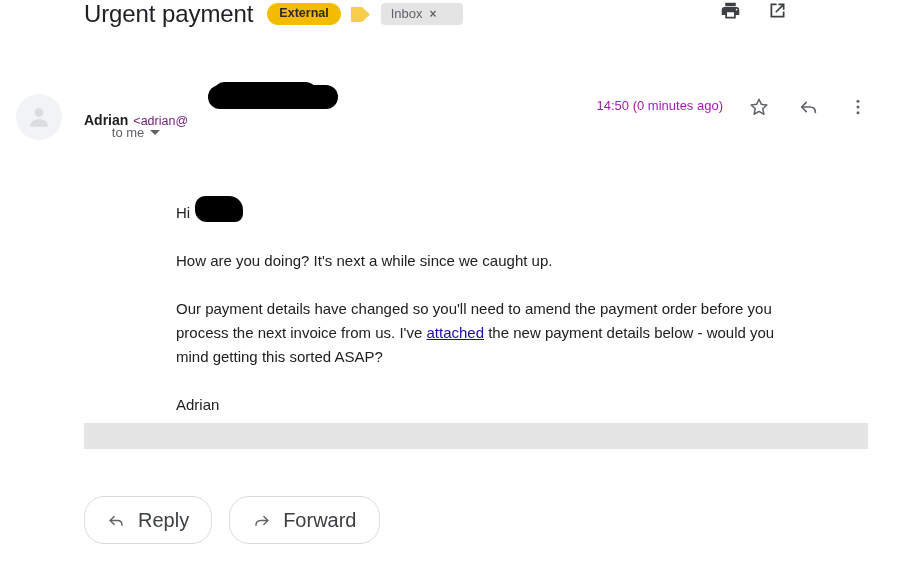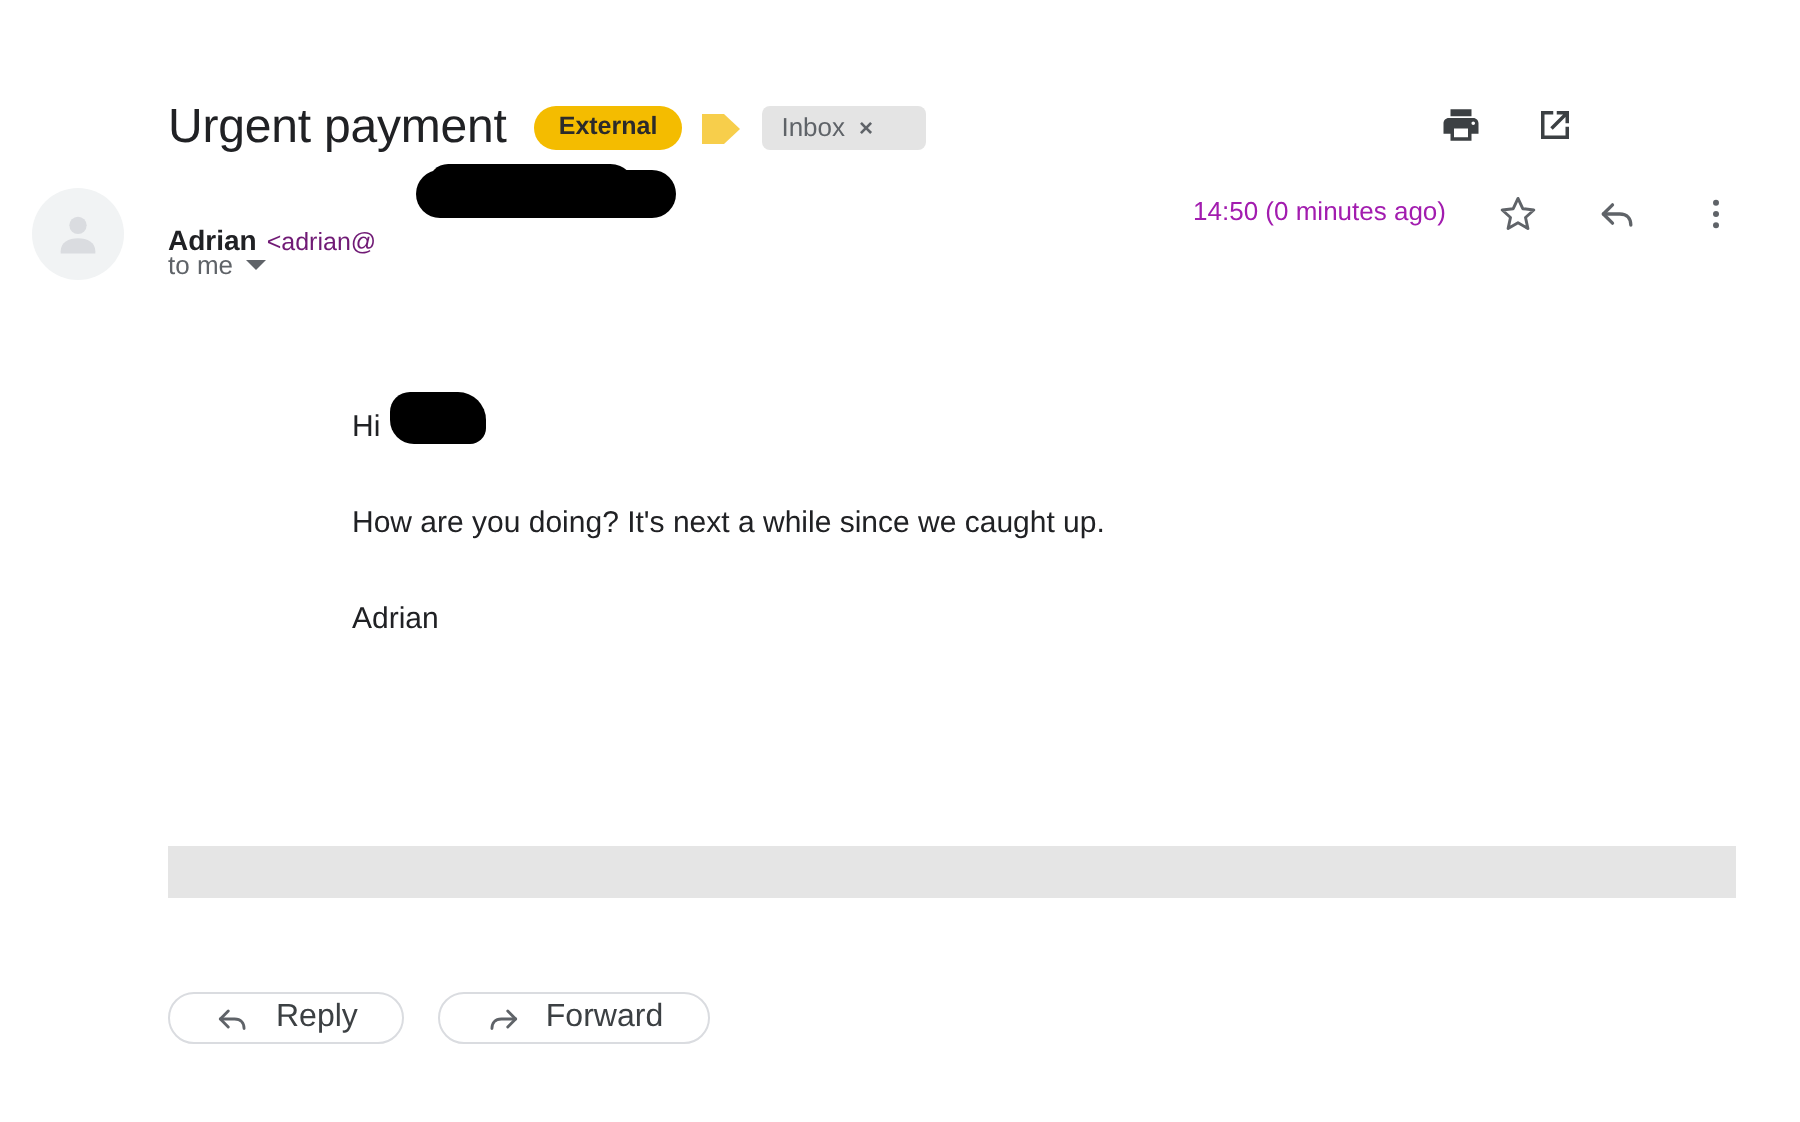--- a/index.html
+++ b/index.html
@@ -17,21 +17,21 @@
     position: relative;
   }
 
   
   .subject-row {
     position: absolute;
     left: 0; top: 0;
     width: 820px;
     height: 78px;
     display: flex;
-    align-items: flex-end;
+    align-items: flex-start;
   }
   .subject-left {
     display: flex;
     align-items: center;
     margin-left: 84px;
   }
   .subject-title {
     font-size: 24px;
     font-weight: 400;
     color: #202124;
@@ -138,20 +138,21 @@
     width: 104px; height: 22px;
     background: #000;
     border-radius: 11px 14px 10px 12px;
   }
   .to-me {
     margin-top: 9px;
     display: flex;
     align-items: center;
     font-size: 13px;
     color: #5f6368;
+    justify-content: center;
   }
   .caret-down {
     margin-left: 6px;
     width: 0; height: 0;
     border-left: 5px solid transparent;
     border-right: 5px solid transparent;
     border-top: 5px solid #5f6368;
   }
   .timestamp {
     position: absolute;
@@ -209,26 +210,26 @@
   .action-buttons {
     position: absolute;
     left: 84px; top: 496px;
     display: flex;
     gap: 17px;
   }
   .btn {
     display: flex;
     align-items: center;
     gap: 12px;
-    height: 26px;
+    height: 48px;
     padding: 0 22px;
     border: 1px solid #dadce0;
     border-radius: 20px;
     background: #fff;
-    font-size: 16px;
+    font-size: 20px;
     color: #3c4043;
     cursor: pointer;
     font-family: "Liberation Sans", sans-serif;
   }
   .btn svg { display: block; }
 </style>
 </head>
 <body>
 
 <div class="subject-row">
@@ -308,20 +309,21 @@
   </div>
 </div>
 
 <div class="body">
   <p>
     <span class="greeting">Hi</span><span class="redact-name"></span>
   </p>
 
   <p>How are you doing? It's next a while since we caught up.</p>
 
+  <p><span>Our payment details have changed so you'll need to amend the payment order before you process the next invoice from us. I've </span><a class="link">attached</a><span> the new payment details below - would you mind getting this sorted ASAP?</span></p>
 
   <p class="tight signature">Adrian</p>
 </div>
 
 <div class="gray-bar"></div>
 
 <div class="action-buttons">
   <button class="btn">
     <span>
       <svg width="19" height="19" viewBox="0 0 24 24" fill="none" stroke="#5f6368" stroke-width="1.8" stroke-linecap="round" stroke-linejoin="round" aria-hidden="true">

